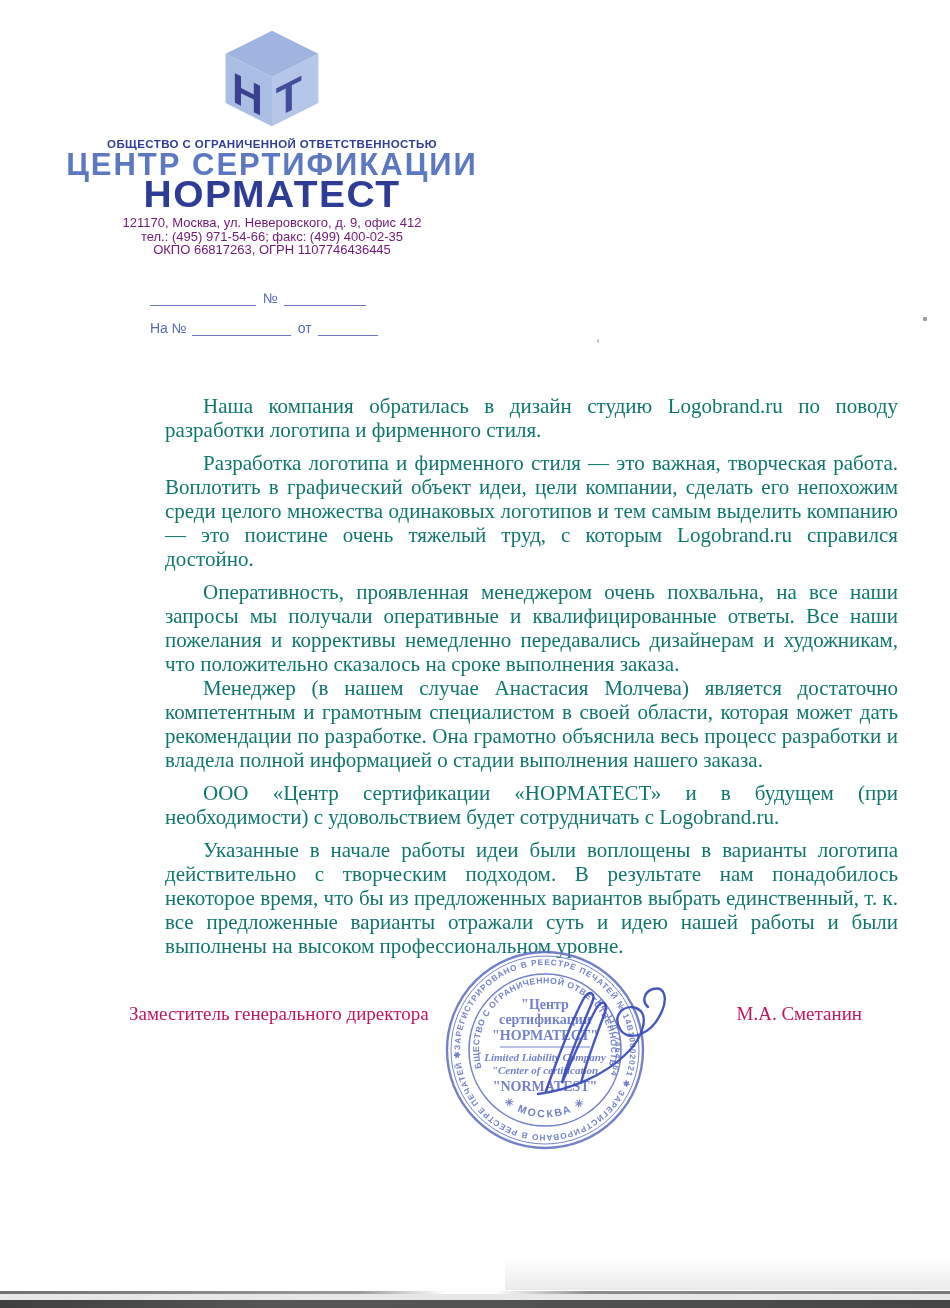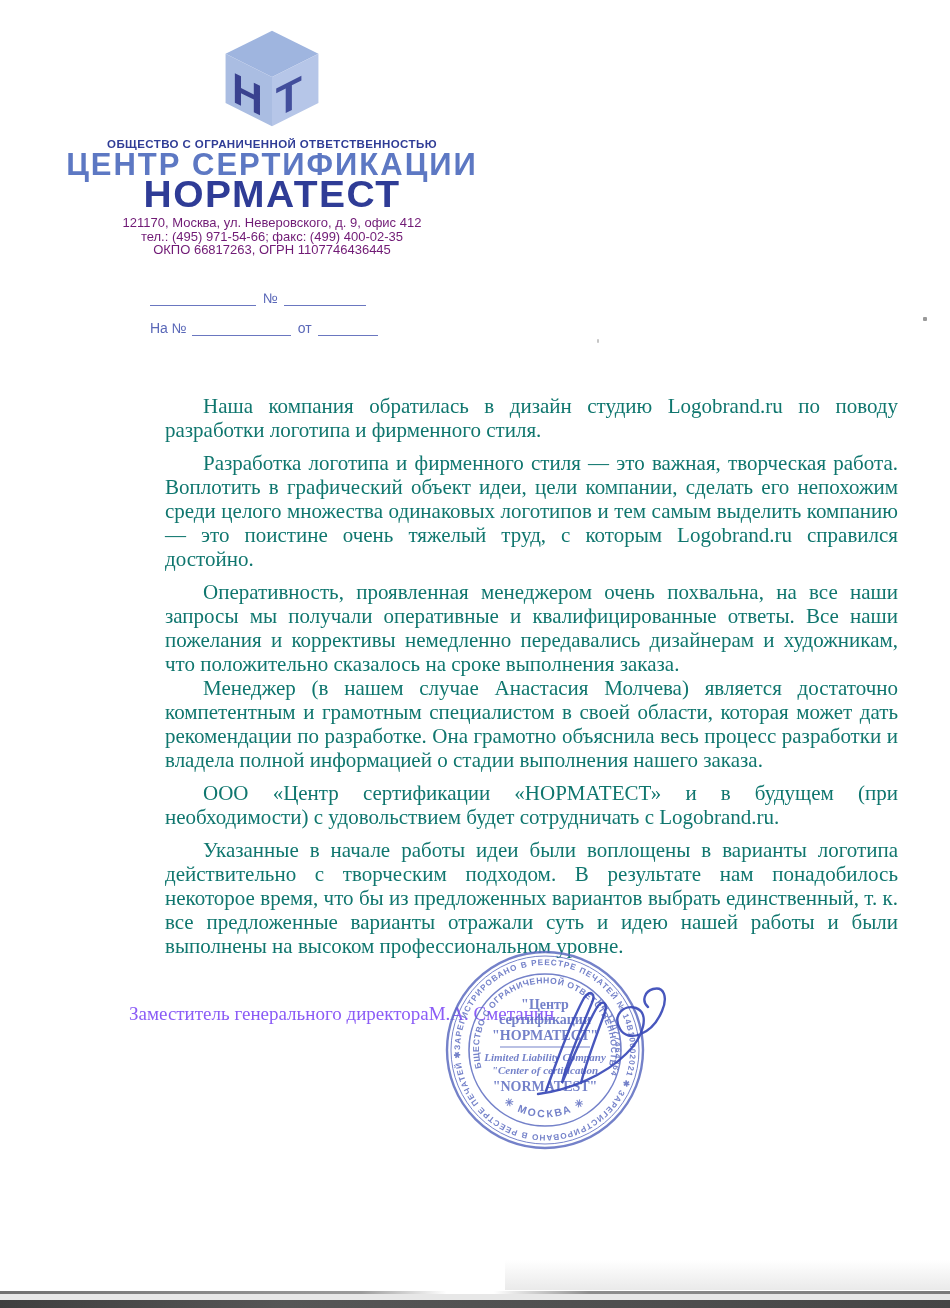--- a/index.html
+++ b/index.html
@@ -51,23 +51,23 @@
     font-size:21px;line-height:24px;color:#0f766e;margin-left:36px;
   }
   .body-text p{
     margin:0 0 9px 0;text-align:justify;text-indent:38px;
   }
   .body-text p.no-gap{margin-bottom:0;}
 
   
   .signoff{
     position:absolute;left:129px;top:1003px;width:733px;
-    display:flex;
+    display:flex;justify-content:space-between;
     font-family:"Liberation Serif", "DejaVu Serif", serif;
-    font-size:19px;color:#8b5cf6;
+    font-size:19px;color:#be185d;
   }
 
   
   .stamp-wrap{position:absolute;left:438px;top:943px;}
 
   
   .speck{position:absolute;background:#9a9a9a;border-radius:1px;}
   .sp1{left:923px;top:317px;width:4px;height:4px;}
   .sp2{left:597px;top:339px;width:2px;height:4px;background:#c6c6c6;}
   .scan-shadow-right{

